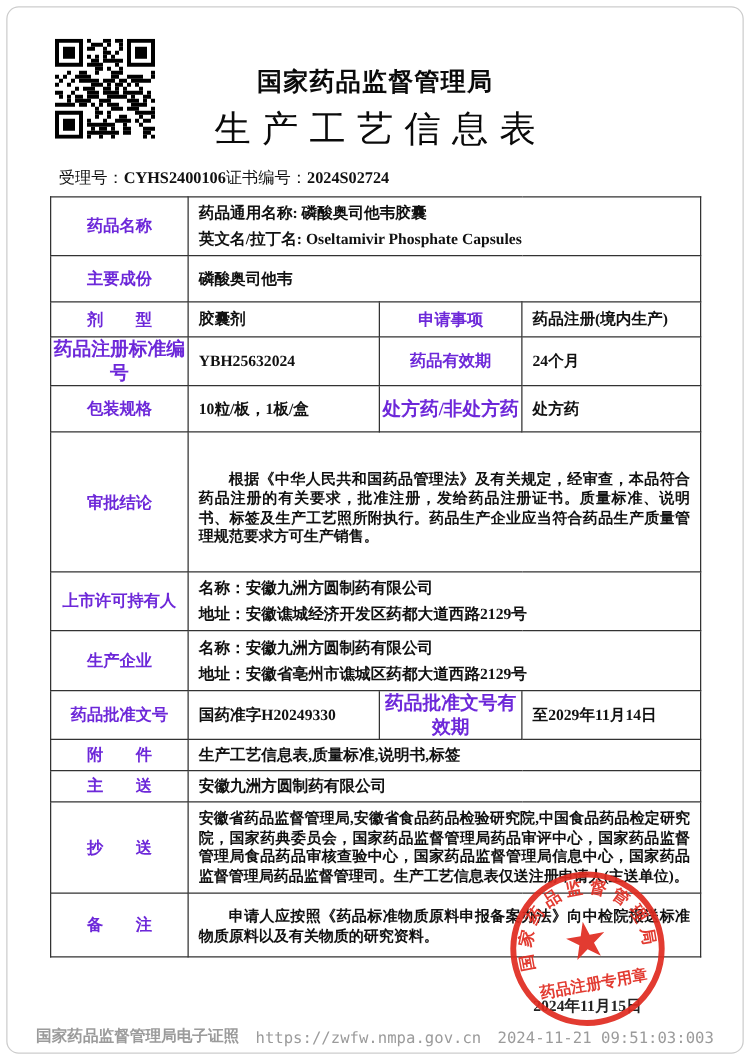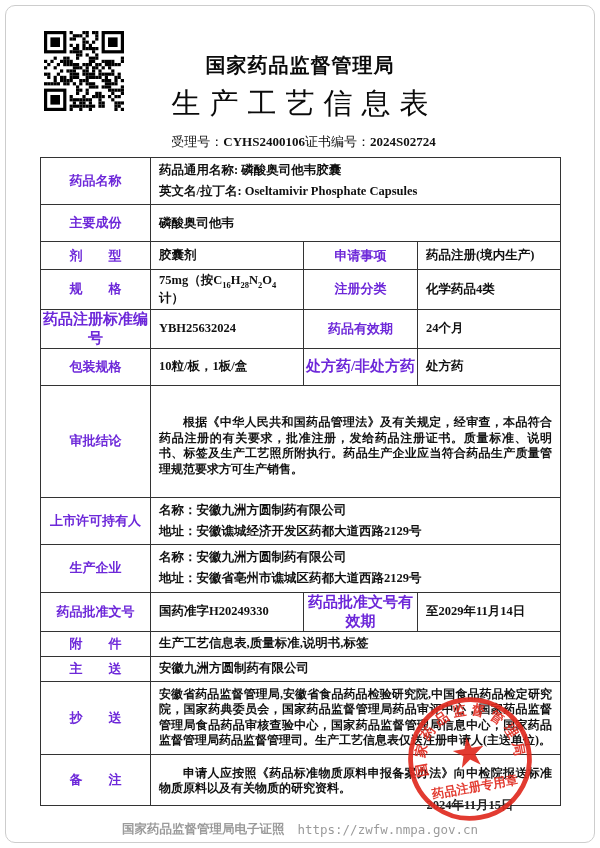--- a/index.html
+++ b/index.html
@@ -10,21 +10,21 @@
   .frame { position:absolute; inset:5px; border:1px solid #cdcdcd; border-radius:10px; pointer-events:none; }
 
   .qr { position:absolute; left:44px; top:31px; width:80px; height:80px; }
   .qr svg { width:100%; height:100%; }
 
   .agency-title { position:absolute; top:52px; left:0; width:100%; text-align:center;
     font-family:"Liberation Sans","DejaVu Sans",sans-serif; font-weight:700; font-size:20px; letter-spacing:1px; color:#0a0a0a; }
   .doc-title { position:absolute; top:84px; left:0; width:100%; text-align:center;
     font-size:29px; font-weight:500; letter-spacing:9px; text-indent:9px; color:#0a0a0a; }
 
-  .meta-row { position:absolute; top:133px; left:47px; right:40px; display:flex; justify-content:center;
+  .meta-row { position:absolute; top:133px; left:47px; right:40px; display:flex; justify-content:flex-start;
     font-size:13px; }
   .meta-row b { font-weight:700; }
 
   table.cert { position:absolute; left:40px; top:157px; width:520px; border-collapse:collapse; table-layout:fixed; }
   table.cert td { border:1.5px solid #333; vertical-align:middle; overflow:hidden; }
   td.lbl { text-align:center; font-weight:700; font-size:13px; color:#6d28d9; }
   td.lbl.small { font-size:15px; }
   td.val { font-size:12.5px; font-weight:600; padding:2px 8px; text-align:left;font-family:Liberation Serif, serif; }
   td.val .line { line-height:21px; }
   td.para { font-size:12px; font-weight:600; line-height:15.5px; padding:5px 8px 5px 8px; text-align:justify; }
@@ -307,26 +307,20 @@
   <tr style="height:37px">
     <td class="lbl">主要成份</td>
     <td class="val" colspan="3">磷酸奥司他韦</td>
   </tr>
   <tr style="height:28px">
     <td class="lbl">剂　　型</td>
     <td class="val">胶囊剂</td>
     <td class="lbl">申请事项</td>
     <td class="val">药品注册(境内生产)</td>
   </tr>
-  <tr style="height:37px">
-    <td class="lbl">规　　格</td>
-    <td class="val"><span>75mg（按C</span><sub>16</sub><span>H</span><sub>28</sub><span>N</span><sub>2</sub><span>O</span><sub>4</sub><span>计）</span></td>
-    <td class="lbl">注册分类</td>
-    <td class="val">化学药品4类</td>
-  </tr>
   <tr style="height:27px">
     <td class="lbl small">药品注册标准编号</td>
     <td class="val">YBH25632024</td>
     <td class="lbl">药品有效期</td>
     <td class="val">24个月</td>
   </tr>
   <tr style="height:37px">
     <td class="lbl">包装规格</td>
     <td class="val">10粒/板，1板/盒</td>
     <td class="lbl small">处方药/非处方药</td>
@@ -385,13 +379,14 @@
       <textPath href="#seal-arc" startOffset="50%" text-anchor="middle">国家药品监督管理局</textPath>
     </text>
     <polygon fill="#e02b20" points="70,47 73.8,58.7 86.2,58.7 76.2,66 80,77.8 70,70.5 60,77.8 63.8,66 53.8,58.7 66.2,58.7"></polygon>
     <text x="70" y="104" text-anchor="middle" font-size="13" font-weight="bold" fill="#e02b20" font-family="Liberation Sans, DejaVu Sans, sans-serif">药品注册专用章</text>
   </svg>
 </div>
 
 <div class="footer">
   <span>国家药品监督管理局电子证照</span>
   <span class="mono">https://zwfw.nmpa.gov.cn</span>
+  <span class="mono">2024-11-21 09:51:03:003</span>
 </div>
 
 </body></html>

